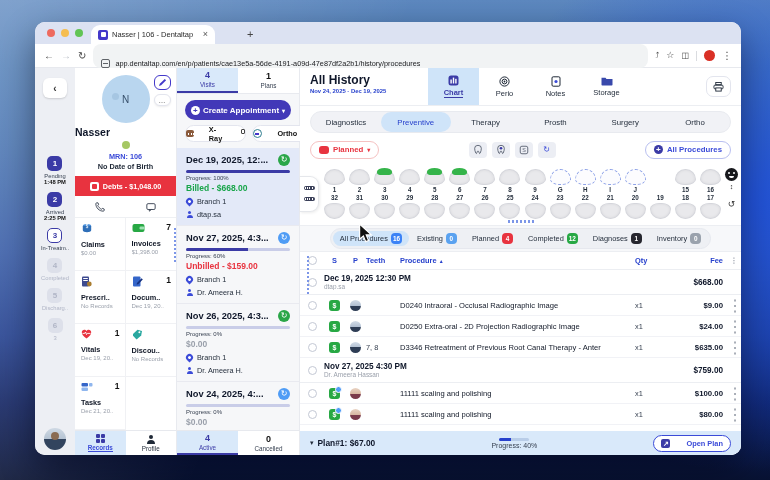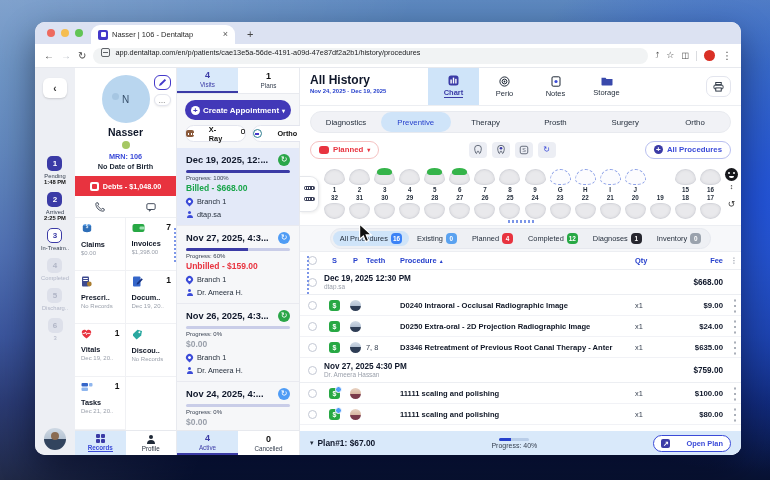--- a/index.html
+++ b/index.html
@@ -15,33 +15,33 @@
   
   .window { position:absolute; left:35px; top:22px; width:706px; height:433px;
     border-radius:10px; overflow:hidden; background:#fff;
     box-shadow:0 14px 34px rgba(0,0,10,.45); }
 
   
   .tabstrip { height:22px; background:#dce2f2; position:relative; }
   .traffic { position:absolute; left:12px; top:7px; display:flex; gap:6px; }
   .traffic span { width:8px; height:8px; border-radius:50%; }
   .t-red{background:#ee6a5f;} .t-yel{background:#f5bd4f;} .t-grn{background:#61c454;}
-  .tab { position:absolute; left:56px; bottom:0; width:144px; height:19px; background:#fff;
+  .tab { position:absolute; left:56px; bottom:0; width:124px; height:19px; background:#fff;
     border-radius:9px 9px 0 0; display:flex; align-items:center; gap:4px; padding:0 7px; }
   .favicon { width:10px; height:10px; border-radius:2px; background:#4338ca; flex:none;
     display:flex; align-items:center; justify-content:center; }
   .favicon i { width:5px; height:5px; background:#fff; border-radius:1px; display:block; }
   .tab-title { font-size:7.5px; color:#2b2b2b; white-space:nowrap; overflow:hidden; flex:1; }
   .tab-close { font-size:9px; color:#555; line-height:1; }
   .newtab { position:absolute; left:212px; bottom:4px; font-size:11px; color:#444; line-height:1; }
   .toolbar { height:24px; background:#fff; display:flex; align-items:center; gap:7px; padding:0 9px;
     border-bottom:1px solid #e7e9ee; }
   .nav-ic { font-size:10px; color:#444; line-height:1; }
   .nav-ic.dim { color:#b9bec7; }
-  .urlbar { flex:1; height:16px; background:#f1f3f4; border-radius:8px; display:flex; align-items:flex-start;
+  .urlbar { flex:1; height:24px; background:#f1f3f4; border-radius:8px; display:flex; align-items:flex-end;
     gap:5px; padding:0 8px; }
   .site-ic { width:9px; height:9px; border:1px solid #5f6368; border-radius:2px; position:relative; flex:none;}
   .site-ic:after{content:""; position:absolute; left:1px; top:3px; width:5px; height:1px; background:#5f6368;}
   .url-text { font-size:7.3px; color:#202124; white-space:nowrap; overflow:hidden; }
   .chrome-right { display:flex; align-items:center; gap:7px; }
   .profile-dot { width:11px; height:11px; border-radius:50%; background:#d93025; display:flex;
     align-items:center; justify-content:center; color:#fff; font-size:6px; font-weight:bold; }
   .divider-v { width:1px; height:10px; background:#dadce0; }
 
   
@@ -75,21 +75,21 @@
   .p-head { position:relative; padding-top:7px; text-align:center; }
   .avatar-big { width:48px; height:48px; border-radius:50%; background:#b9d6ef; margin:0 auto;
     display:flex; align-items:center; justify-content:center; font-size:10px; color:#37506b; position:relative;}
   .avatar-big:before{content:""; position:absolute; left:10px; top:18px; width:7px; height:7px;
     border-radius:50%; background:#a6c6e2;}
   .edit-btn { position:absolute; right:5px; top:7px; width:17px; height:15px; background:#fff;
     border:1px solid #4338ca; border-radius:6px; display:flex; align-items:center; justify-content:center; }
   .more-btn { position:absolute; right:5px; top:26px; width:17px; height:12px; background:#fff;
     border:1px solid #e3e5ee; border-radius:6px; display:flex; align-items:center; justify-content:center;
     font-size:7px; color:#444; letter-spacing:1px; box-shadow:0 1px 2px rgba(0,0,0,.08); }
-  .p-name { font-size:10.5px; font-weight:bold; color:#0f172a; text-align:center; margin-top:3px; }
+  .p-name { font-size:10.5px; font-weight:bold; color:#0f172a; margin-top:3px; }
   .p-dot { width:8px; height:8px; border-radius:50%; background:#a5c763; margin:3px auto; }
   .p-mrn { font-size:7.3px; font-weight:bold; color:#3b4bd8; text-align:center; }
   .p-dob { font-size:7.3px; font-weight:bold; color:#1f2937; text-align:center; margin-top:1px; }
   .debts { margin-top:5px; height:20px; background:#e8333f; color:#fff; display:flex; align-items:center;
     justify-content:center; gap:4px; font-size:7.2px; font-weight:bold; }
   .debts-ic { width:9px; height:9px; background:#fff; border-radius:2px; position:relative; flex:none;}
   .debts-ic:after{content:""; position:absolute; inset:2px; background:#e8333f; border-radius:1px;}
   .contact-row { height:22px; display:flex; border-bottom:1px solid #eef0f3; }
   .contact-cell { flex:1; display:flex; align-items:center; justify-content:center; }
   .pcard-grid { flex:1; overflow:hidden; display:grid; grid-template-columns:1fr 1fr; grid-auto-rows:53px; }
@@ -246,21 +246,21 @@
   .tg-by { font-size:6.4px; color:#9aa0ab; }
   .tg-fee { font-size:8.2px; font-weight:bold; color:#0f172a; }
   .t-item { height:21px; display:flex; align-items:center; border-bottom:1px solid #f1f2f6; }
   .s-badge { width:11px; height:11px; border-radius:3px; background:#27a844; color:#fff; font-size:7px;
     font-weight:bold; display:flex; align-items:center; justify-content:center; position:relative; }
   .s-badge.dot:after { content:""; position:absolute; right:-2px; top:-2px; width:5px; height:5px;
     border-radius:50%; background:#4f9cf5; border:1px solid #fff; }
   .row-avatar { width:11px; height:11px; border-radius:50%; overflow:hidden; }
   .row-avatar.m { background:linear-gradient(180deg,#d4dde8 0%,#b2c0d2 50%,#2e3d55 50%); }
   .row-avatar.f { background:linear-gradient(180deg,#e9d3c3 0%,#d9b9a4 50%,#7a3b4b 50%); }
-  .proc-text { font-size:7.6px; font-weight:bold; color:#111827; white-space:nowrap; overflow:hidden;
+  .proc-text { font-size:7.6px; font-weight:normal; color:#111827; white-space:nowrap; overflow:hidden;
     text-overflow:ellipsis; }
   .qty-text { font-size:7.4px; color:#374151; }
   .fee-text { font-size:7.8px; font-weight:bold; color:#0f172a; }
   .teeth-text { font-size:7.4px; color:#374151; }
   .tbl-scroll { position:absolute; left:7px; top:188px; width:2px; height:38px;
     background:repeating-linear-gradient(180deg,#7c96e8 0 2px, transparent 2px 4px); }
 
   
   .plan-bar { height:24px; background:#d9e9fa; display:flex; align-items:center; padding:0 10px; flex:none; }
   .plan-chev { font-size:7px; color:#1f2937; margin-right:4px; }

